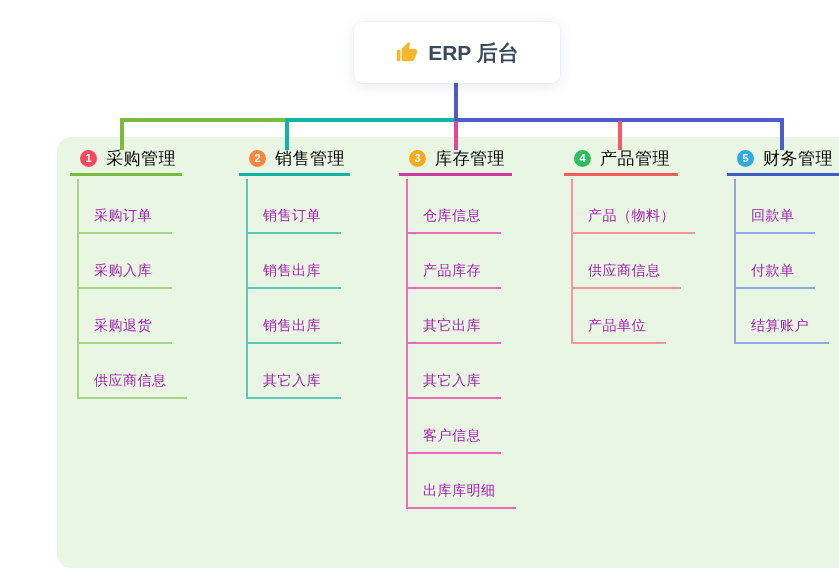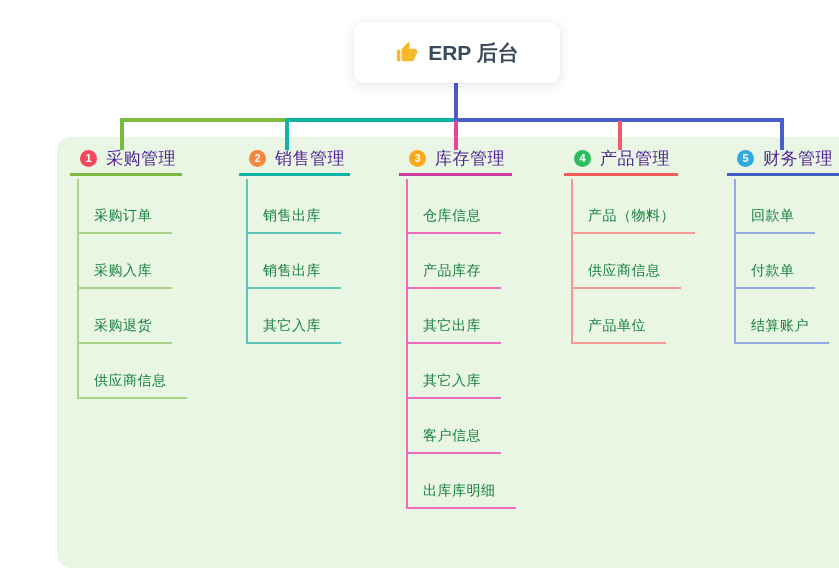--- a/index.html
+++ b/index.html
@@ -51,30 +51,30 @@
   .branch-0 .bheader { width:112px; }
   .branch-1 .bheader { width:111px; }
   .branch-2 .bheader { width:113px; }
   .branch-3 .bheader { width:114px; }
   .branch-4 .bheader { width:122px; }
   .badge {
     width:17px; height:17px; border-radius:50%; flex:0 0 17px;
     background:var(--badge,#999); color:#ffffff;
     font-size:11px; font-weight:700; line-height:17px; text-align:center;
   }
-  .btitle { font-size:17px; font-weight:500; color:#4c1d95; white-space:nowrap; letter-spacing:.5px;font-family:Liberation Mono, monospace; }
+  .btitle { font-size:17px; font-weight:500; color:#000000; white-space:nowrap; letter-spacing:.5px;font-family:Liberation Mono, monospace; }
   .items { position:absolute; left:7px; top:31px; }
   .items::before {
     content:""; position:absolute; left:0; top:0; bottom:0; width:2px;
     background:var(--sub,#bbb);
   }
   .leaf {
     display:flex; align-items:flex-end; height:55px; width:max-content;
     padding:0 20px 7px 17px; border-bottom:2px solid var(--sub,#bbb);
-    font-size:14px; color:#15803d; white-space:nowrap; letter-spacing:.5px;
+    font-size:14px; color:#a21caf; white-space:nowrap; letter-spacing:.5px;
     cursor:default;
   }
 </style>
 </head>
 <body>
 
 <div class="stage">
 
   <div class="panel" style="background: rgb(234, 246, 228);"></div>
 
@@ -107,20 +107,21 @@
         <div class="leaf">供应商信息</div>
       </div>
   </div>
 
   <div class="branch branch-1" style="--line: #10b3a6; --sub: #5fc6ba; --badge: #f7873f;">
     <div class="bheader">
       <span class="badge">2</span>
       <span class="btitle">销售管理</span>
     </div>
     <div class="items">
+        <div class="leaf">销售订单</div>
         <div class="leaf">销售出库</div>
         <div class="leaf">销售出库</div>
         <div class="leaf">其它入库</div>
       </div>
   </div>
 
   <div class="branch branch-2" style="--line: #ce3a9f; --sub: #ee6cb8; --badge: #fba91c;">
     <div class="bheader">
       <span class="badge">3</span>
       <span class="btitle">库存管理</span>

